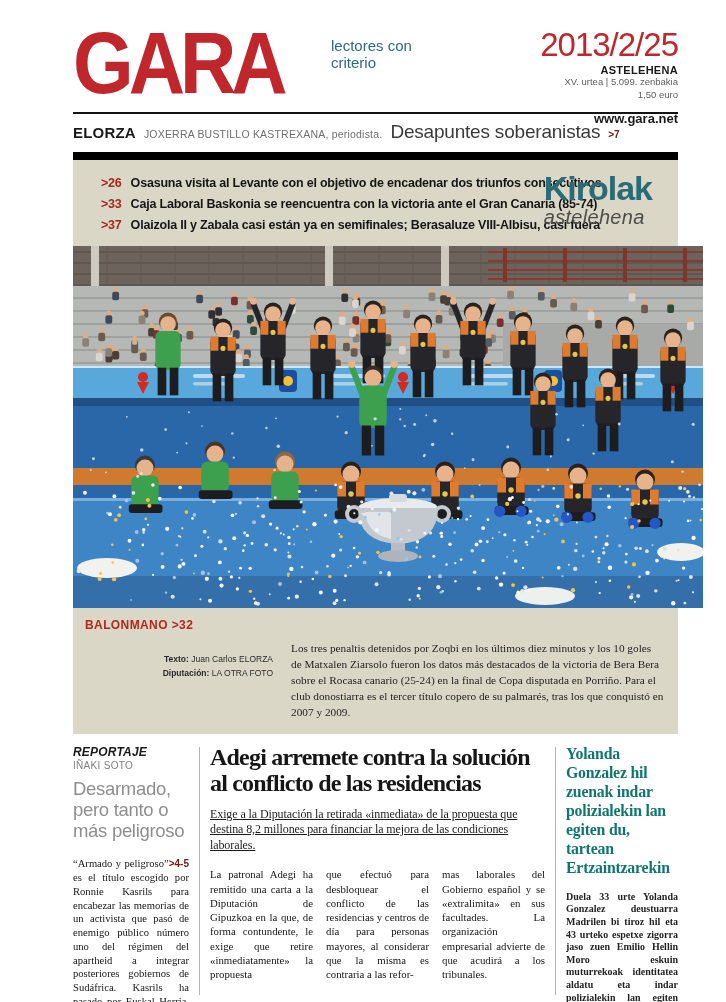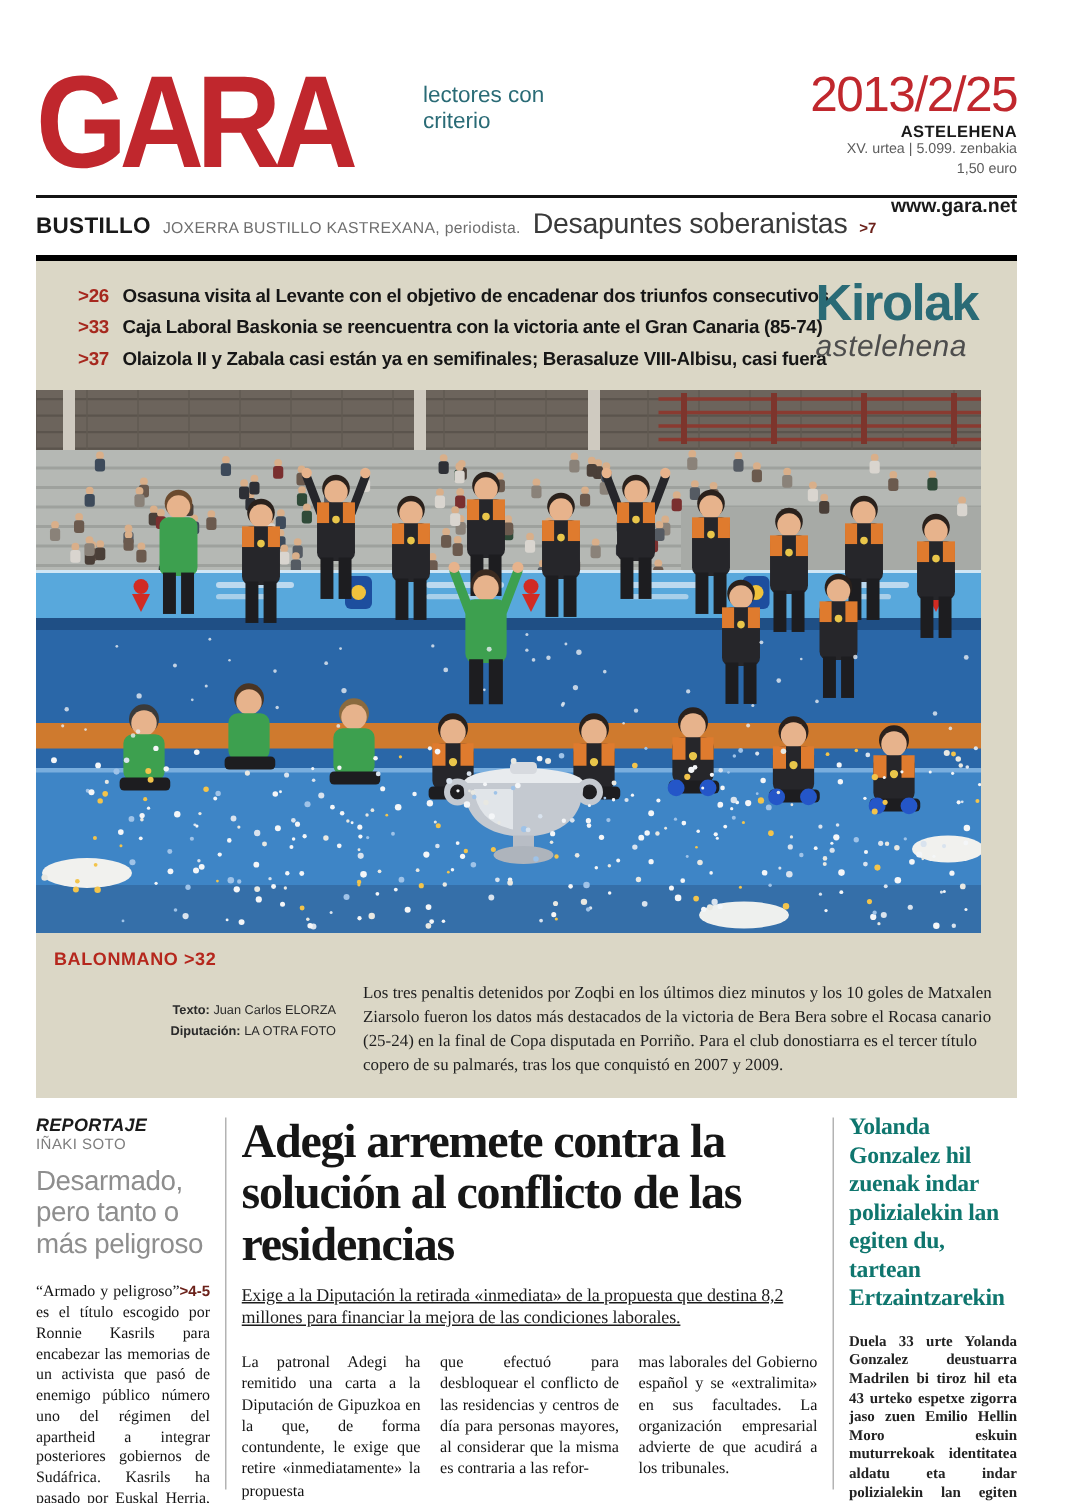--- a/index.html
+++ b/index.html
@@ -2,21 +2,21 @@
 <html><head>
 <meta charset="utf-8">
 <style>
   * { margin:0; padding:0; box-sizing:border-box; }
   html,body { background:#ffffff; }
   body {
     width:726px; height:1002px; overflow:hidden;
     font-family:"Liberation Sans", sans-serif;
     color:#1a1a1a;
   }
-  .page { width:726px; height:886px; padding:26px 48px 0 24px; position:relative;margin-top:18px; }
+  .page { width:726px; height:886px; padding:26px 48px 0 73px; position:relative; }
 
   
   .masthead { position:relative; height:86px; }
   .logo {
     display:inline-block; font-weight:900; font-size:78px; line-height:66px;
     letter-spacing:-5px; color:#c0272d; transform:scaleY(1.12); transform-origin:top left;
     font-family:"Liberation Sans", sans-serif;
   }
   .tagline {
     position:absolute; left:258px; top:12px; font-size:15px; line-height:1.12;
@@ -30,21 +30,21 @@
   .mast-rule { border-bottom:2.5px solid #141414; margin-top:0px; }
 
   
   .opinion { display:flex; align-items:baseline; gap:8px; padding:7px 0 9px 0; }
   .opinion-section { font-size:15px; font-weight:900; letter-spacing:.2px; }
   .opinion-author { font-size:10.5px; color:#6e6e6e; letter-spacing:.2px; }
   .opinion-title { font-size:19px; color:#3a3a3a; letter-spacing:-0.2px; }
   .opinion-page { font-size:12px; font-weight:900; color:#1a1a1a; }
 
   
-  .feature-box { background:#dbd7c6; border-top:4px solid #000000; }
+  .feature-box { background:#dbd7c6; border-top:8px solid #000000; }
   .sports-head { position:relative; padding:13px 0 10px 28px; }
   .sports-row { display:flex; gap:9px; line-height:21px; }
   .sports-page { font-size:12.5px; font-weight:800; color:#a6281e; letter-spacing:-0.2px; }
   .sports-text { font-size:12.5px; font-weight:800; color:#161616; letter-spacing:-0.2px; }
   .kirolak { position:absolute; right:26px; top:11px; text-align:left; }
   .kirolak-brand { font-size:34px; font-weight:900; color:#2a6b76; line-height:1; letter-spacing:-1px; }
   .kirolak-sub { font-size:20px; font-style:italic; font-weight:300; color:#4d4d4d; line-height:1; margin-top:2px; letter-spacing:.3px; }
 
   .photo-wrap { width:630px; height:362px; line-height:0; }
   .photo-wrap svg { display:block; }
@@ -64,21 +64,21 @@
   .report-col { width:116px; overflow:hidden; }
   .report-kicker { font-size:12px; font-weight:900; letter-spacing:.2px;font-style:italic; }
   .report-author { font-size:10px; color:#7d7d7d; margin-top:1px; letter-spacing:.3px; }
   .report-headline { font-size:18.5px; color:#8e8e8e; line-height:1.12; margin-top:8px; letter-spacing:-0.3px; }
   .report-body { font-family:"Liberation Serif", serif; font-size:10.6px; line-height:1.3; text-align:justify; margin-top:16px; color:#141414; }
   .pageref { font-weight:800; color:#6b211a; font-family:"Liberation Sans", sans-serif; font-size:10px; white-space:nowrap; }
   .report-body .pageref { float:right; }
 
   .main-col { flex:1; overflow:hidden; }
   .main-headline {
-    font-family:"Liberation Serif", serif; font-weight:900; font-size:32px;
+    font-family:"Liberation Serif", serif; font-weight:900; font-size:24px;
     line-height:1.07; letter-spacing:-0.8px; color:#161616;
   }
   .main-subhead {
     font-family:"Liberation Serif", serif; font-size:12px; line-height:1.3;
     color:#1c1c1c; margin-top:10px; letter-spacing:-0.1px;text-decoration:underline;
   }
   .main-cols { display:flex; gap:13px; margin-top:14px; }
   .main-cols > div { flex:1; font-family:"Liberation Serif", serif; font-size:10.8px; line-height:1.32; text-align:justify; color:#141414; }
 
   .basque-col { width:112px; overflow:hidden; }
@@ -104,21 +104,21 @@
       <div class="mast-date">2013/2/25</div>
       <div class="mast-day">ASTELEHENA</div>
       <div class="mast-edition">XV. urtea | 5.099. zenbakia</div>
       <div class="mast-price">1,50 euro</div>
       <div class="mast-web">www.gara.net</div>
     </div>
   </header>
   <div class="mast-rule"></div>
 
   <div class="opinion">
-    <span class="opinion-section">BUSTILLO</span>
+    <span class="opinion-section">ELORZA</span>
     <span class="opinion-author">JOXERRA BUSTILLO KASTREXANA, periodista.</span>
     <span class="opinion-title">Desapuntes soberanistas</span>
     <span class="opinion-page pageref">&gt;7</span>
   </div>
 
   <section class="feature-box">
 
     <div class="sports-head">
       <div class="sports-row">
         <span class="sports-page">&gt;26</span>

